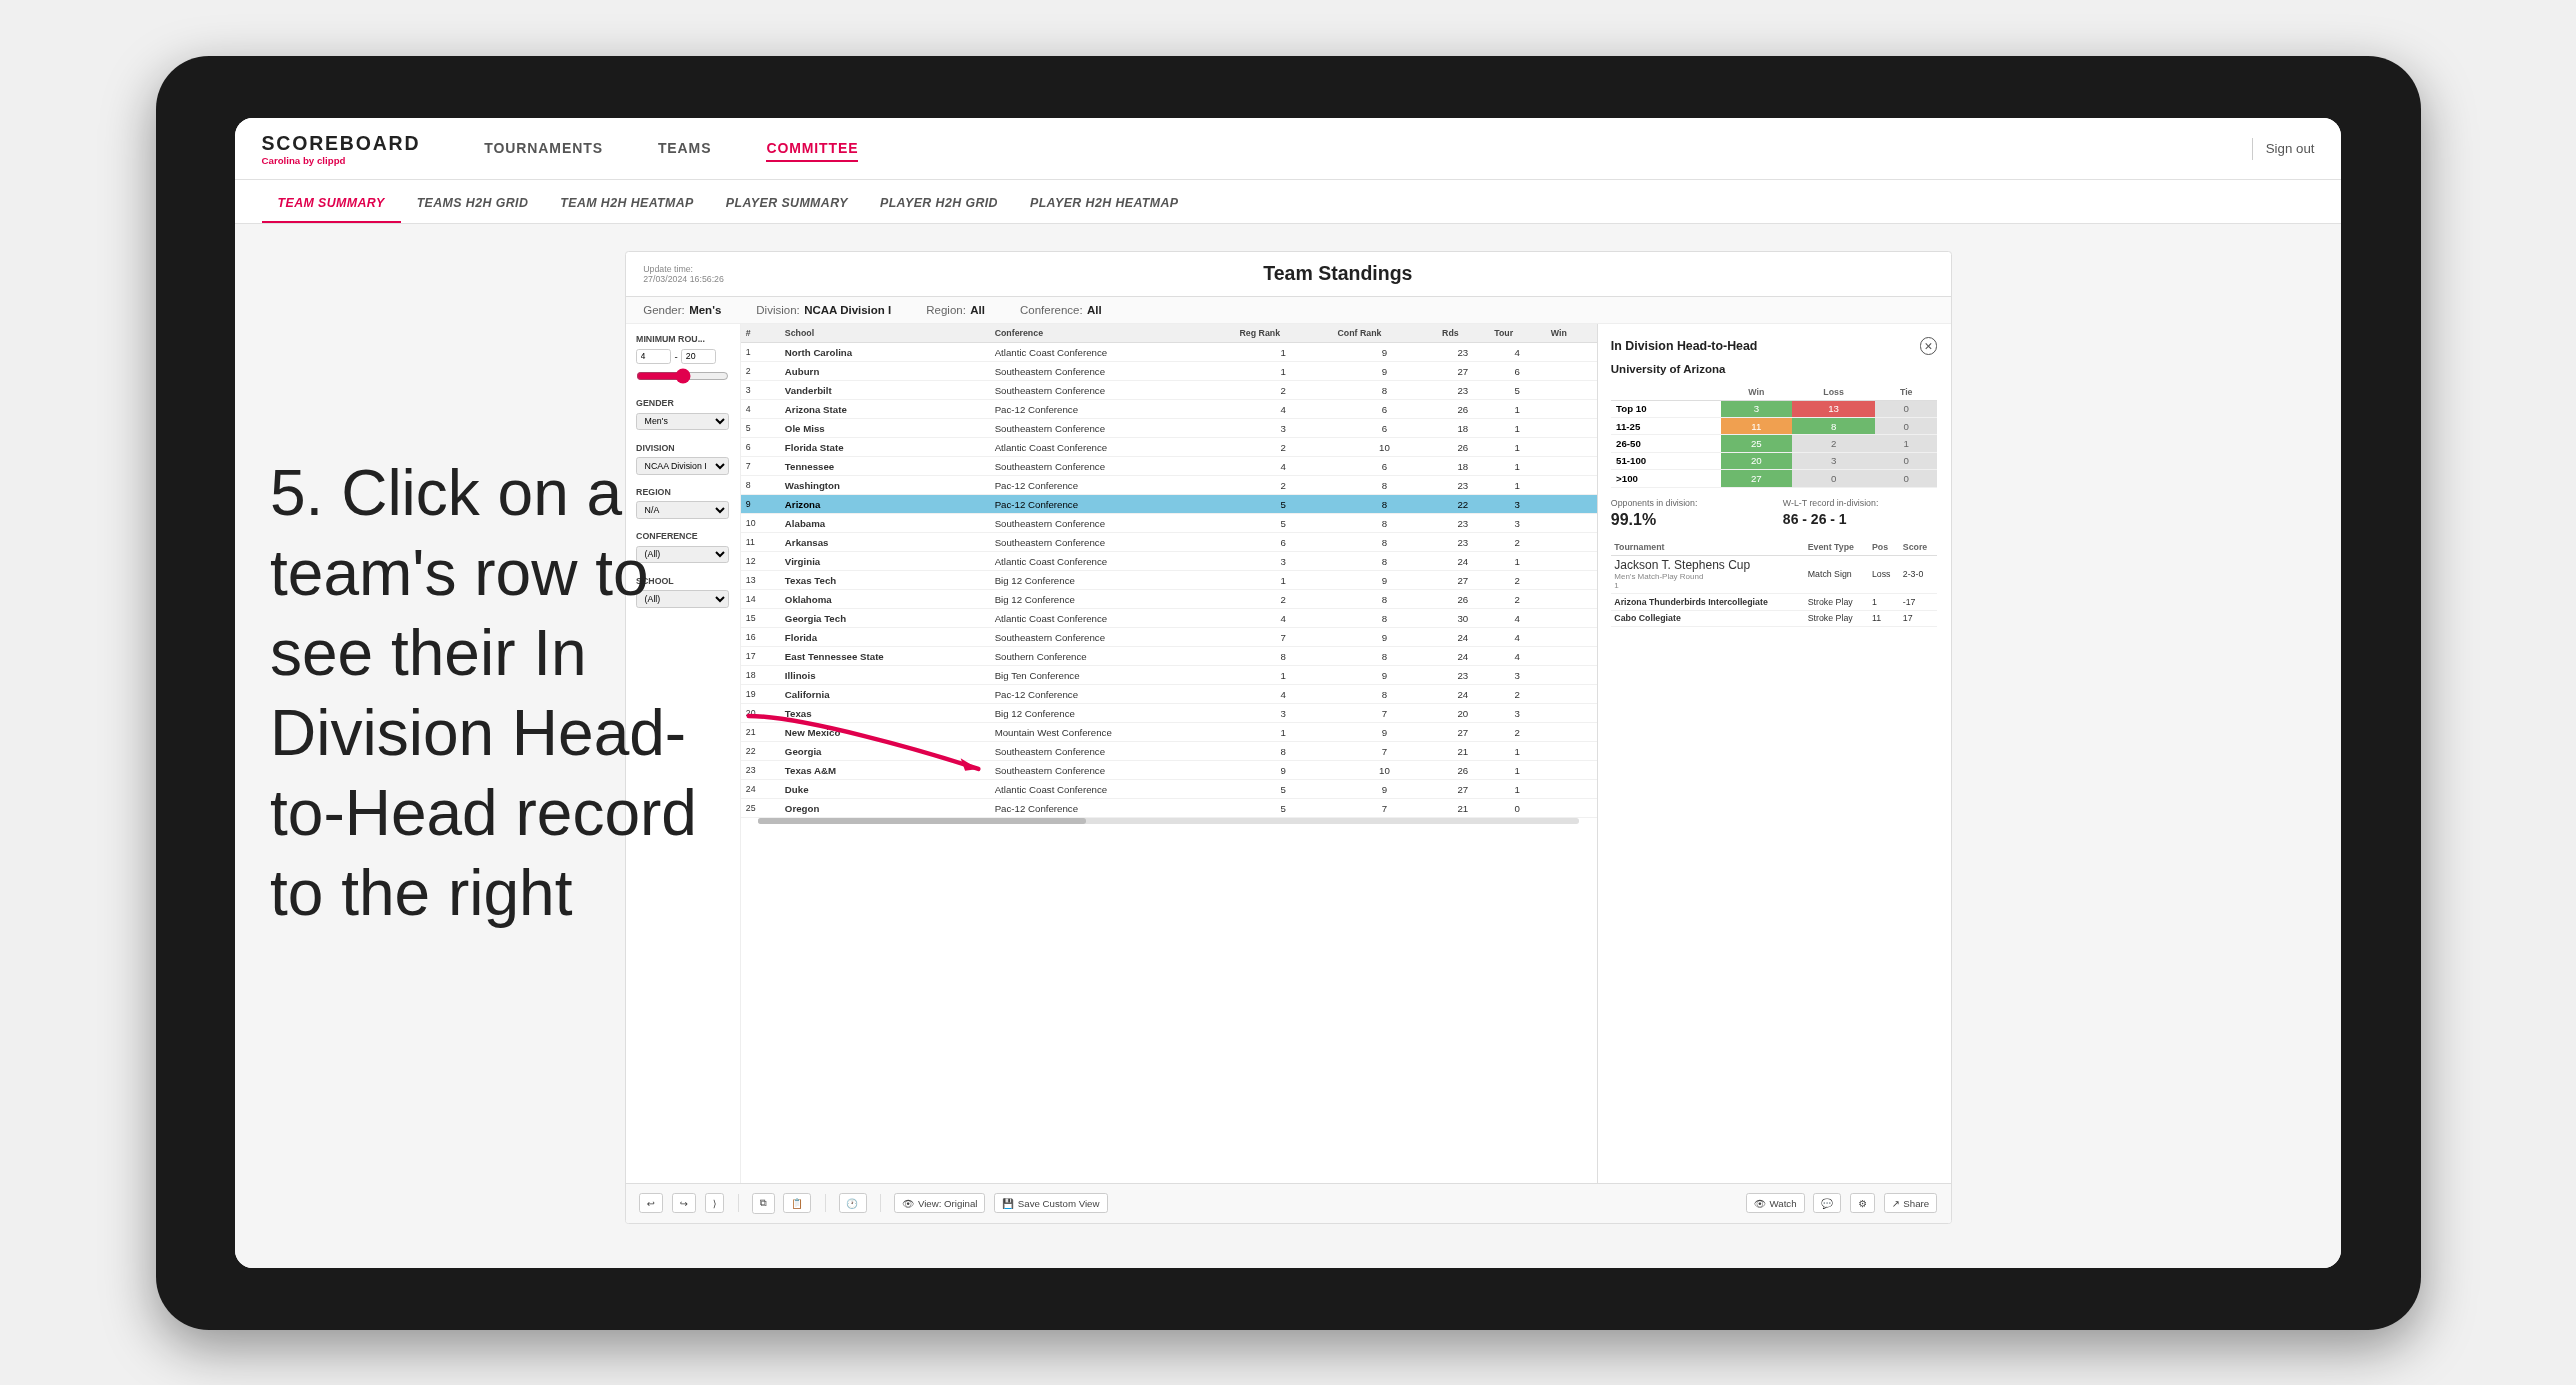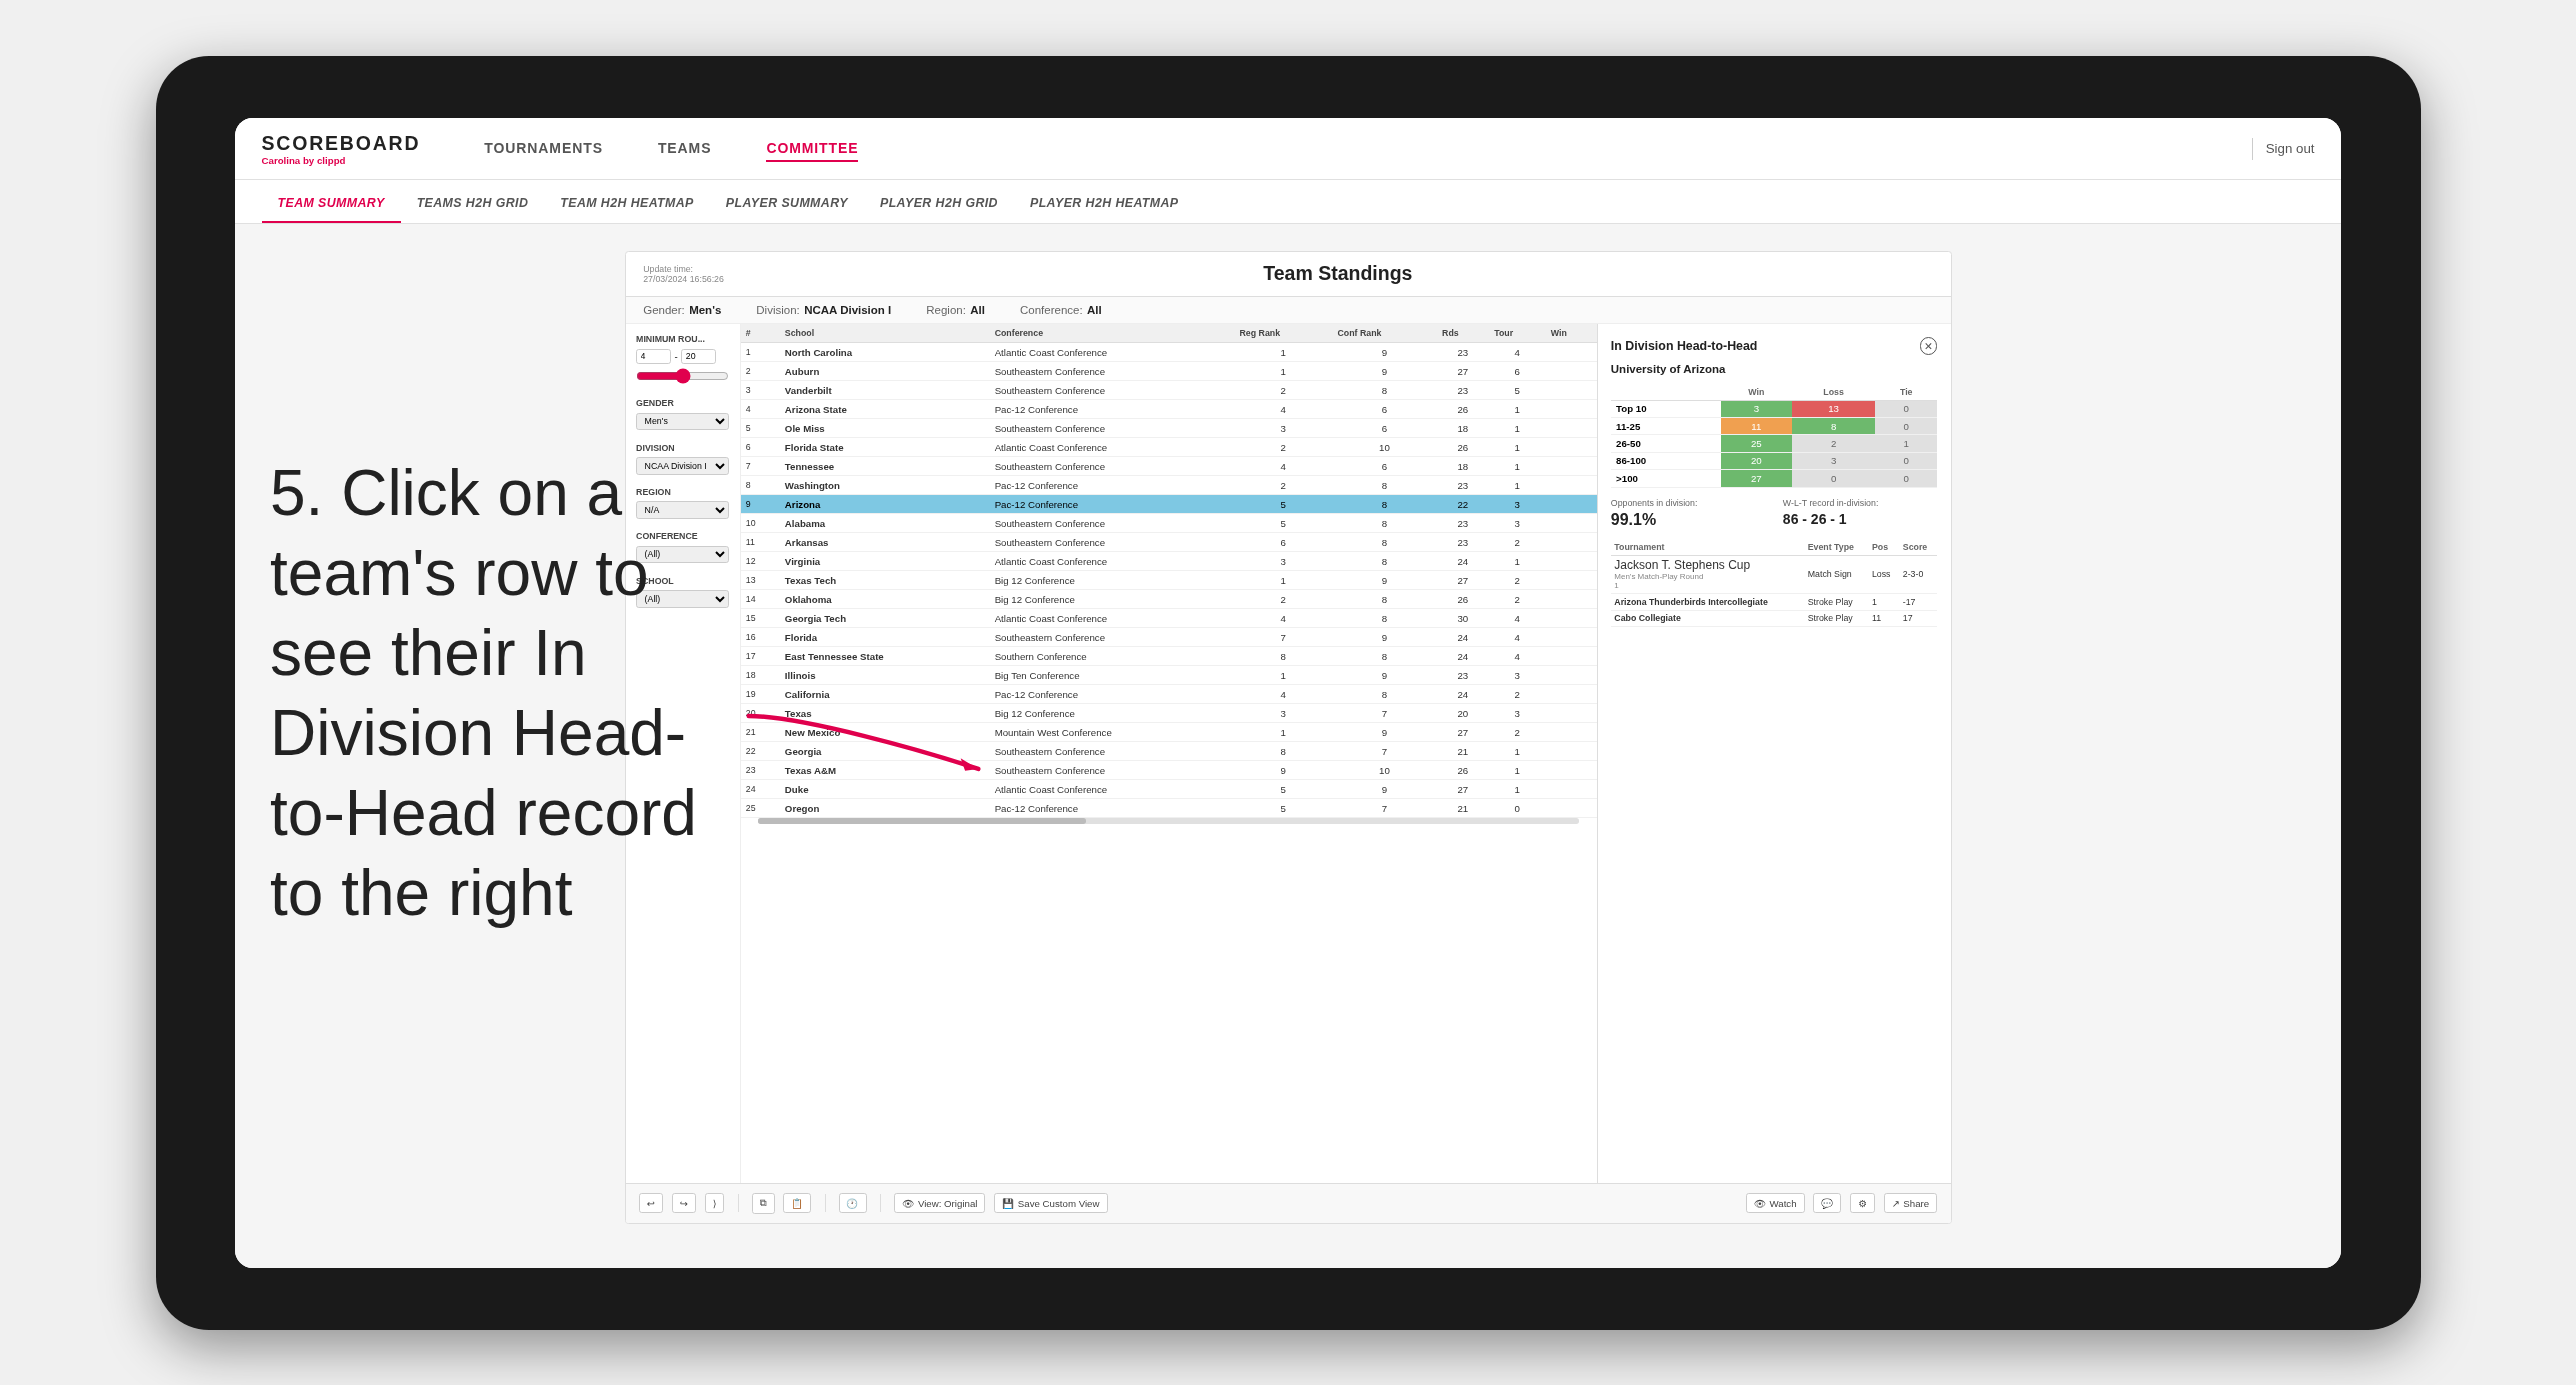--- a/index.html
+++ b/index.html
@@ -865,21 +865,21 @@
                   <td class="cell-green">8</td>
                   <td class="cell-gray">0</td>
                 </tr>
                 <tr>
                   <td class="h2h-label">26-50</td>
                   <td class="cell-green">25</td>
                   <td class="cell-gray">2</td>
                   <td class="cell-gray">1</td>
                 </tr>
                 <tr>
-                  <td class="h2h-label">86-100</td>
+                  <td class="h2h-label">51-100</td>
                   <td class="cell-green">20</td>
                   <td class="cell-gray">3</td>
                   <td class="cell-gray">0</td>
                 </tr>
                 <tr>
                   <td class="h2h-label">&gt;100</td>
                   <td class="cell-green">27</td>
                   <td class="cell-gray">0</td>
                   <td class="cell-gray">0</td>
                 </tr>

